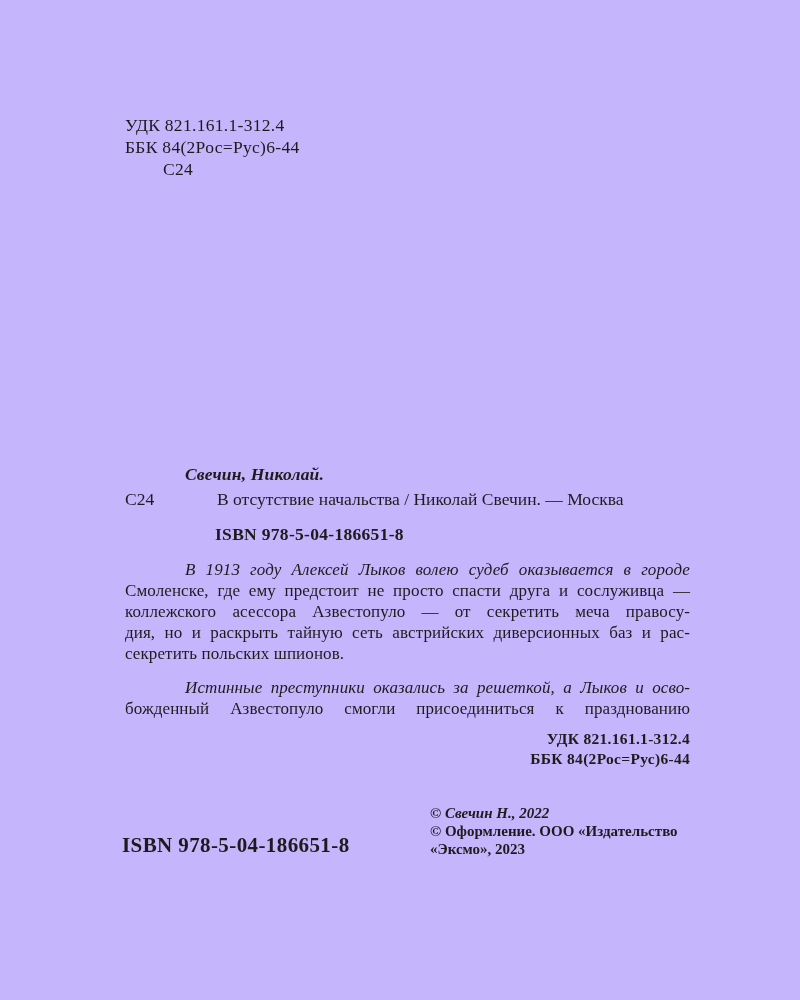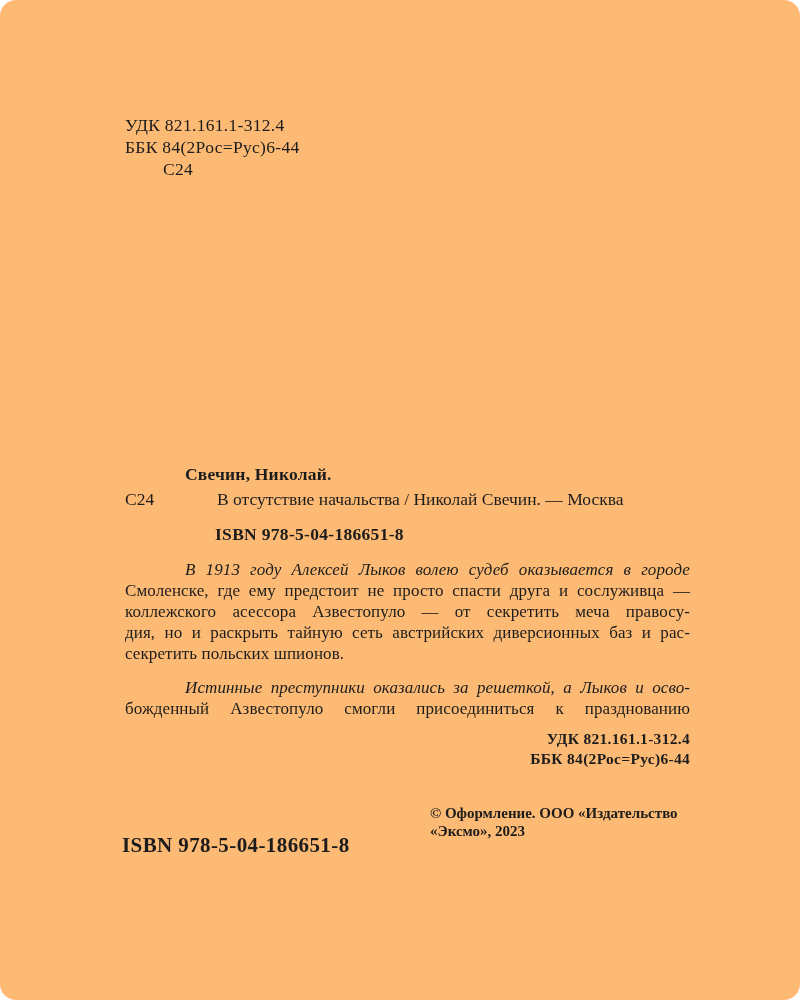--- a/index.html
+++ b/index.html
@@ -4,25 +4,24 @@
 <style>
   html, body {
     margin: 0;
     padding: 0;
     background: #ffffff;
   }
   .page {
     position: relative;
     width: 800px;
     height: 1000px;
-    background: #fdba74;
+    background: #c4b5fd;
     font-family: "Liberation Serif", "DejaVu Serif", serif;
     color: #1c1c1c;
     overflow: hidden;
-    border-radius: 16px;
   }
 
   
   .top-codes {
     position: absolute;
     left: 125px;
     top: 114px;
     font-size: 17.5px;
     line-height: 22px;
     letter-spacing: 0.3px;
@@ -38,20 +37,21 @@
     left: 125px;
     top: 462px;
     width: 565px;
     font-size: 17.5px;
     line-height: 25px;
   }
   .card-author {
     margin-left: 60px;
     font-weight: bold;
     letter-spacing: 0.2px;
+    font-style: italic;
   }
   .card-title-row {
     position: relative;
   }
   .card-sign {
     position: absolute;
     left: 0;
     top: 0;
   }
   .card-title-text {
@@ -162,17 +162,18 @@
 
     <div class="codes-right">
       <div>УДК 821.161.1-312.4</div>
       <div>ББК 84(2Рос=Рус)6-44</div>
     </div>
   </div>
 
   <div class="footer-isbn">ISBN 978-5-04-186651-8</div>
 
   <div class="footer-copyright plain-lines">
+      <div class="tline tline-first">© Свечин Н., 2022</div>
       <div class="tline">© Оформление. ООО «Издательство</div>
       <div class="tline tline-last">«Эксмо», 2023</div>
     </div>
 
 </div>
 
 </body></html>

